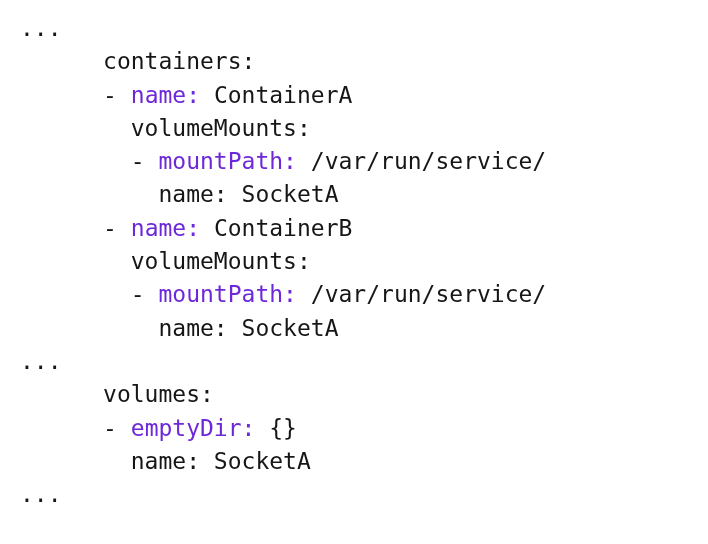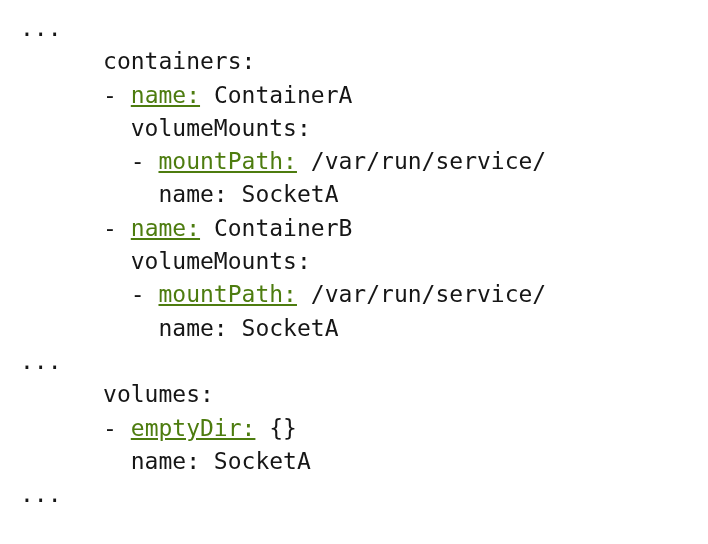--- a/index.html
+++ b/index.html
@@ -22,20 +22,20 @@
     font-family: "DejaVu Sans Mono", "Liberation Mono", monospace;
     font-size: 23px;
     line-height: 33.3px;
     white-space: pre;
     color: #161616;
   }
   .code-line {
     height: 33.3px;
   }
   .tok-text { color: #161616; }
-  .tok-key  { color: #4d7c0f; text-decoration: underline; }
+  .tok-key  { color: #6d28d9; }
 </style>
 </head>
 <body>
 
 <div class="screen">
   <pre class="code-block"><div class="code-line"><span class="tok-text">...</span></div><div class="code-line"><span class="tok-text">      containers:</span></div><div class="code-line"><span class="tok-text">      - </span><span class="tok-key">name:</span><span class="tok-text"> ContainerA</span></div><div class="code-line"><span class="tok-text">        volumeMounts:</span></div><div class="code-line"><span class="tok-text">        - </span><span class="tok-key">mountPath:</span><span class="tok-text"> /var/run/service/</span></div><div class="code-line"><span class="tok-text">          name: SocketA</span></div><div class="code-line"><span class="tok-text">      - </span><span class="tok-key">name:</span><span class="tok-text"> ContainerB</span></div><div class="code-line"><span class="tok-text">        volumeMounts:</span></div><div class="code-line"><span class="tok-text">        - </span><span class="tok-key">mountPath:</span><span class="tok-text"> /var/run/service/</span></div><div class="code-line"><span class="tok-text">          name: SocketA</span></div><div class="code-line"><span class="tok-text">...</span></div><div class="code-line"><span class="tok-text">      volumes:</span></div><div class="code-line"><span class="tok-text">      - </span><span class="tok-key">emptyDir:</span><span class="tok-text"> {}</span></div><div class="code-line"><span class="tok-text">        name: SocketA</span></div><div class="code-line"><span class="tok-text">...</span></div></pre>
 </div>
 
 </body></html>

